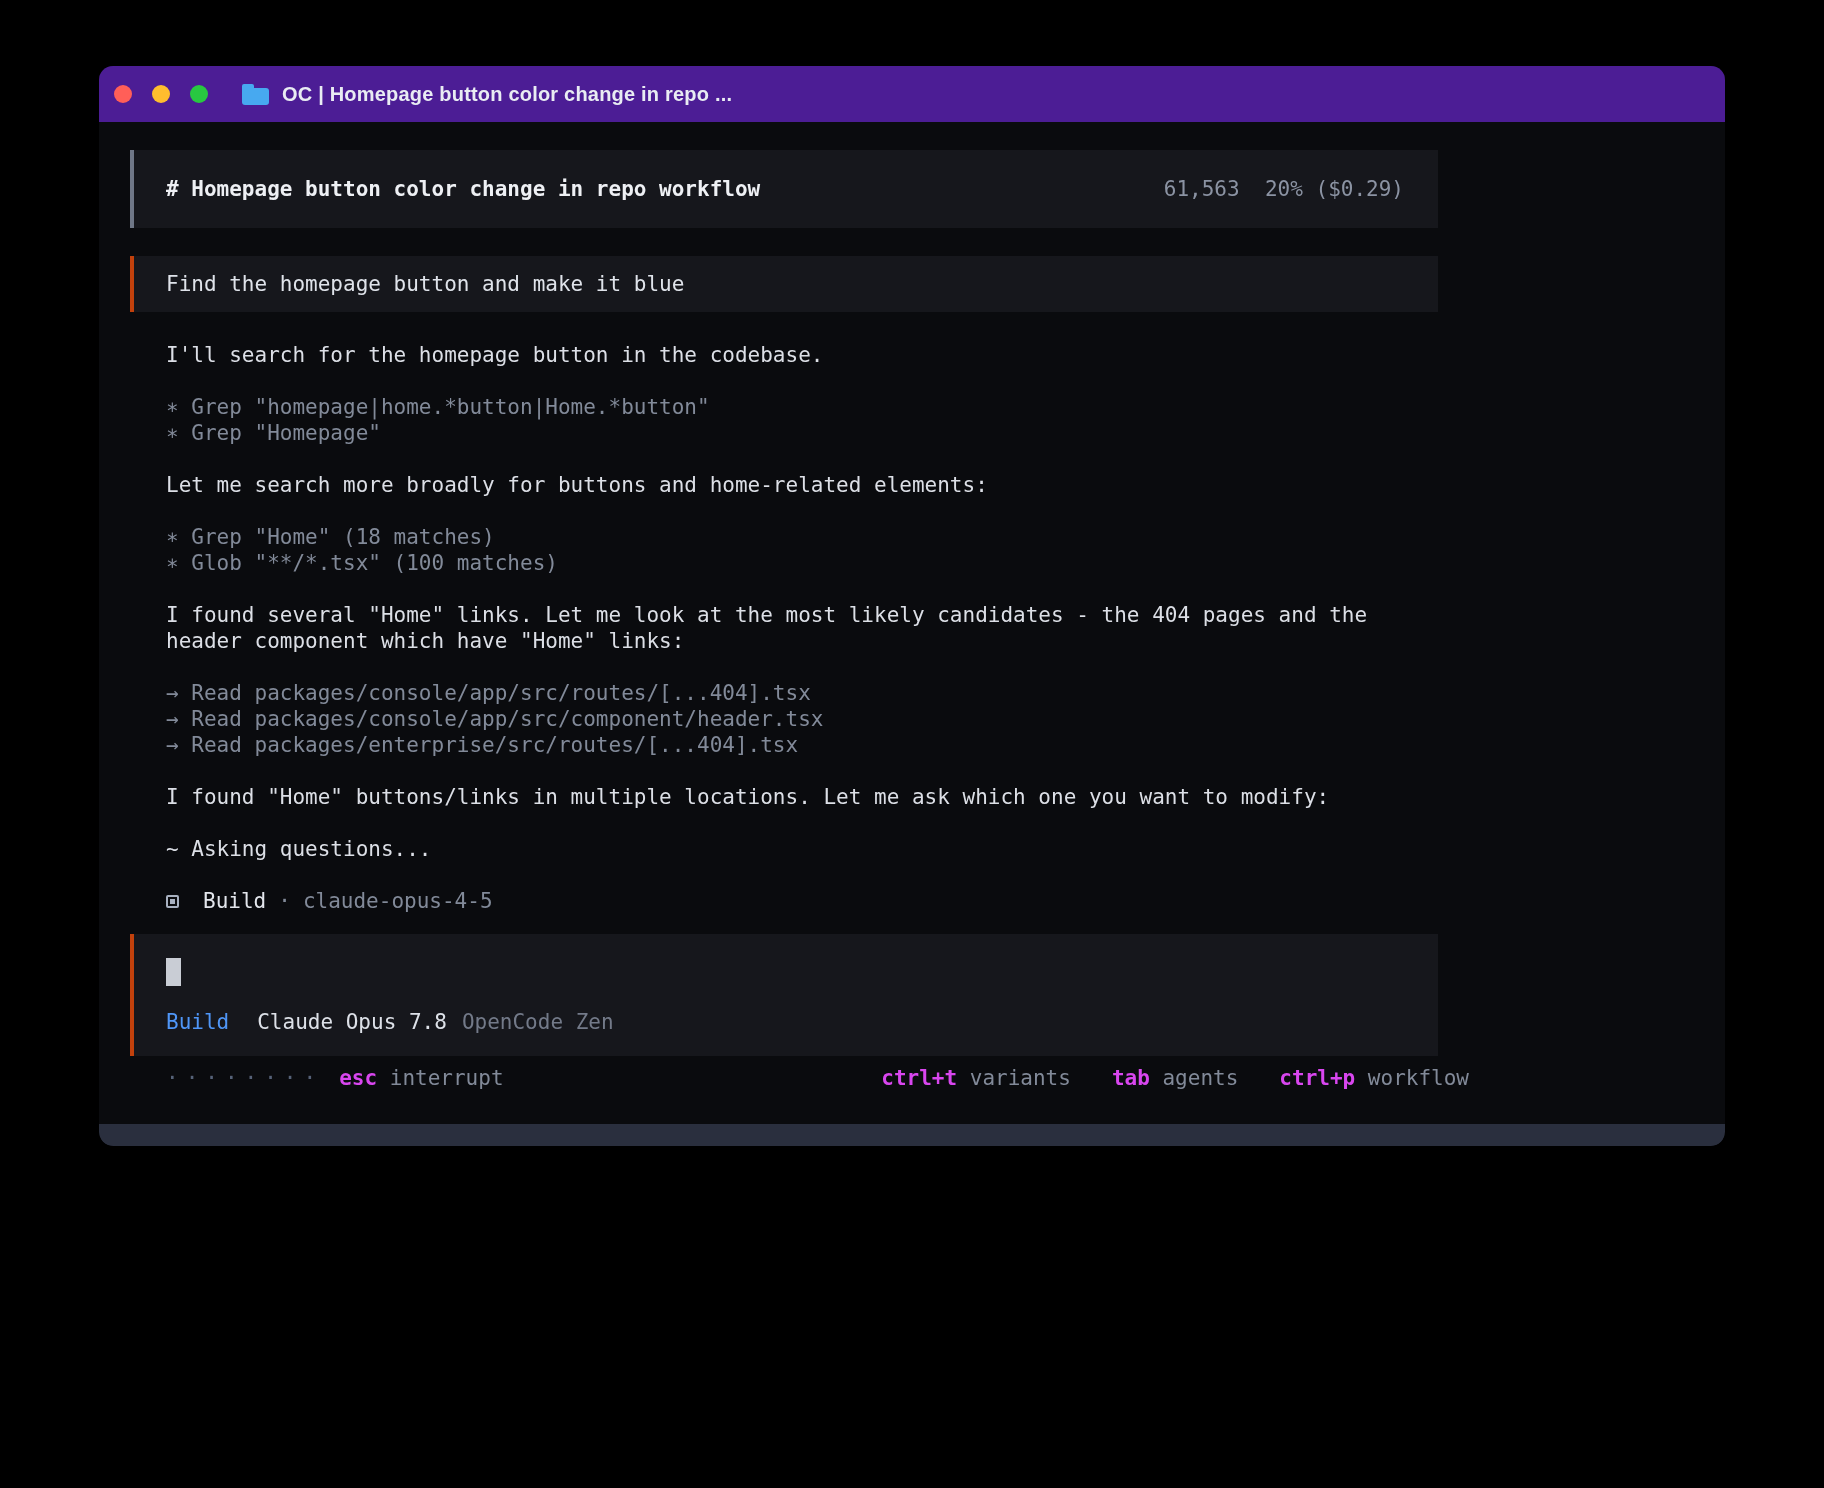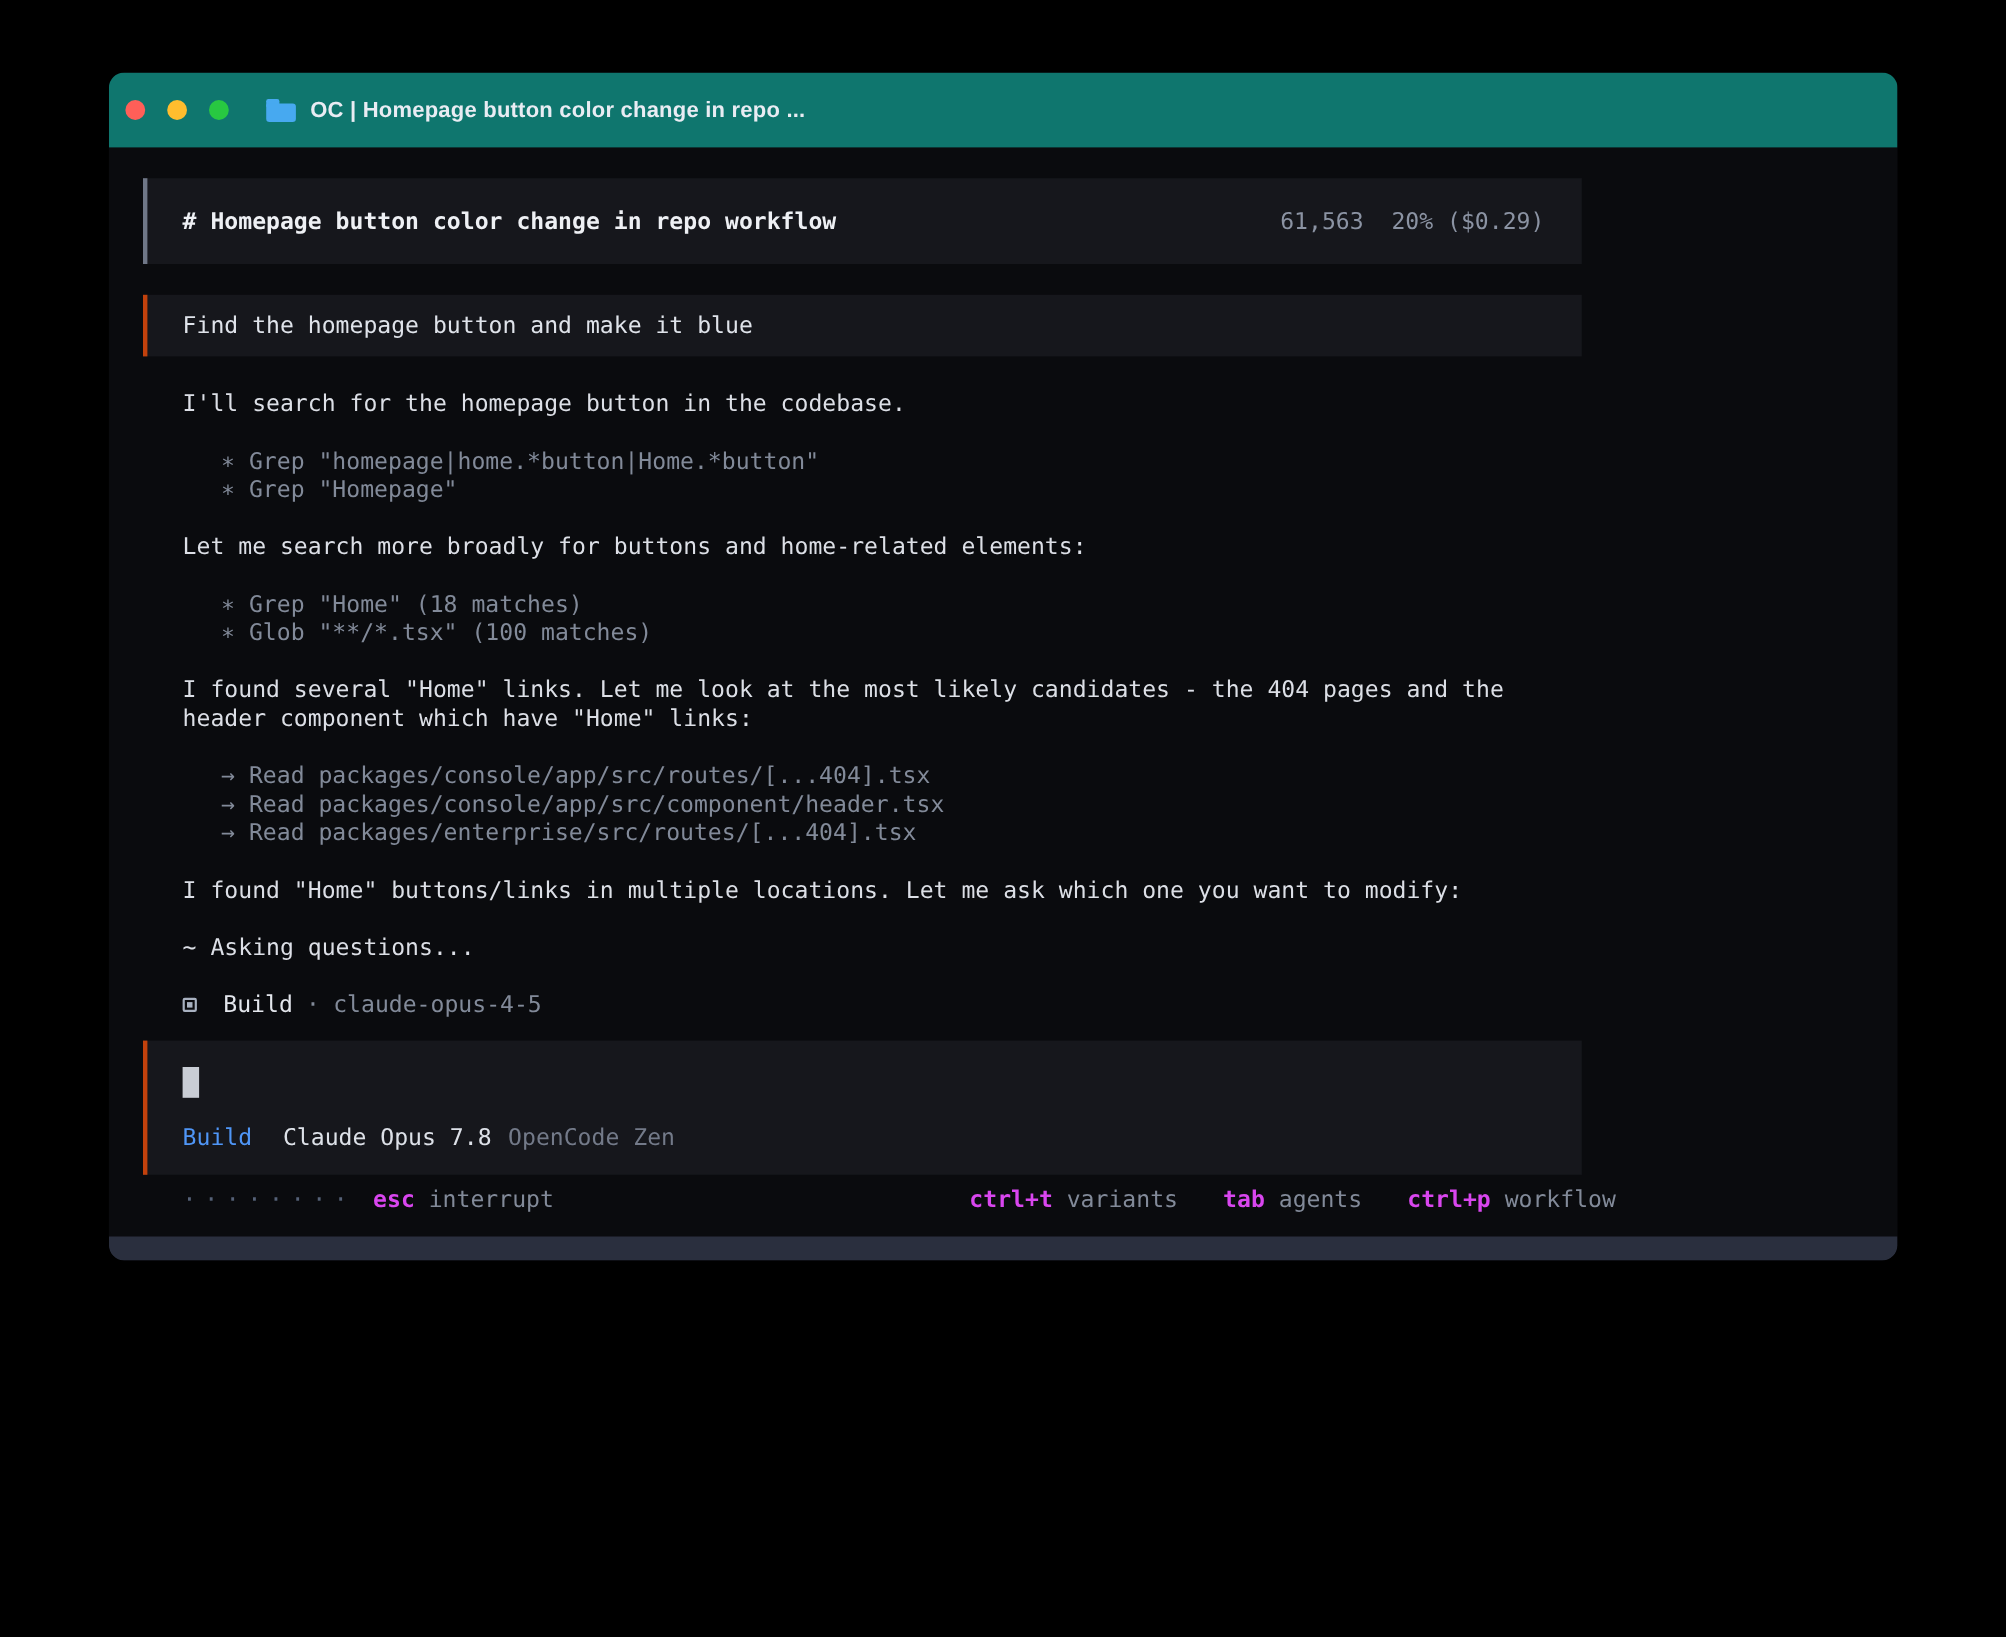--- a/index.html
+++ b/index.html
@@ -7,21 +7,21 @@
 
   .window {
     position:absolute; left:99px; top:66px; width:1626px; height:1080px;
     background:#0a0b0e; border-radius:14px; overflow:hidden;
     box-shadow:0 20px 60px rgba(0,0,0,.8);
     font-family:"DejaVu Sans Mono", monospace;
   }
 
   
   .titlebar {
-    height:68px; background:#0f766e; display:flex; align-items:center;
+    height:56px; background:#4c1d95; display:flex; align-items:center;
     padding-left:15px;
   }
   .light { width:18px; height:18px; border-radius:50%; margin-right:20px; }
   .light.red { background:#ff5f58; }
   .light.yellow { background:#ffbd2e; }
   .light.green { background:#28c841; }
   .folder { margin-left:14px; margin-right:13px; position:relative; width:27px; height:21px; }
   .folder .body { position:absolute; left:0; top:4px; width:27px; height:17px; background:#47a9f0; border-radius:2px 3px 3px 3px; }
   .folder .tab { position:absolute; left:0; top:0; width:12px; height:7px; background:#47a9f0; border-radius:2px 2px 0 0; }
   .win-title {
@@ -45,21 +45,21 @@
   .user-box {
     margin-top:28px; height:56px; display:flex; align-items:center; padding:0 32px;
   }
   .user-text { font-size:21px; color:#dfe3ea; white-space:pre; }
 
   
   .transcript { margin-top:30px; padding-left:36px; }
   .t-line { font-size:21px; line-height:26px; white-space:pre; }
   .t-line.wrap { white-space:normal; max-width:1272px; }
   .t-line.white { color:#dcdfe6; }
-  .t-line.gray  { color:#828a99;margin-left:35px; }
+  .t-line.gray  { color:#828a99; }
   .t-gap { height:26px; }
 
   .agent-line { display:flex; align-items:center; font-size:21px; line-height:26px; }
   .agent-icon {
     width:13px; height:13px; border:2px solid #a8b1c0; border-radius:2px;
     position:relative; margin-right:24px;
   }
   .agent-icon::after {
     content:""; position:absolute; left:2px; top:2px; width:5px; height:5px; background:#a8b1c0;
   }

